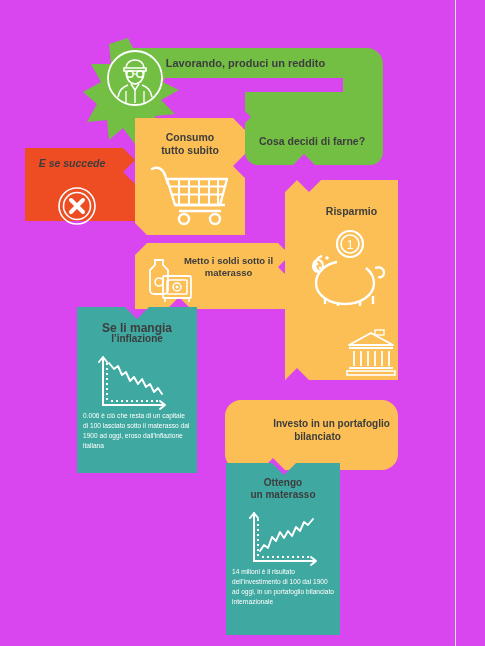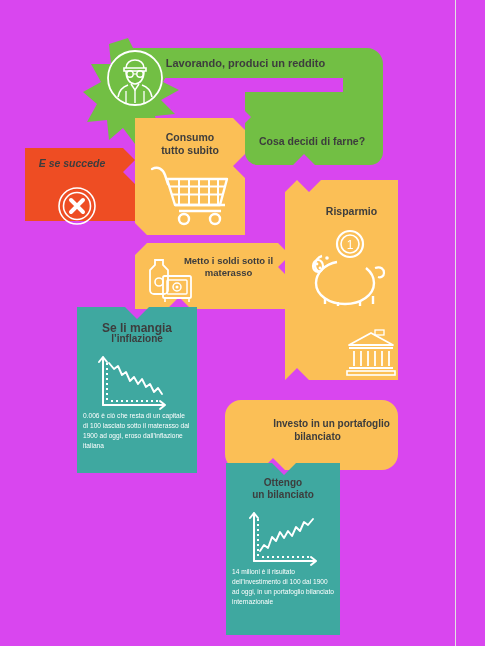--- a/index.html
+++ b/index.html
@@ -207,21 +207,21 @@
       <line x1="4" y1="38" x2="48" y2="38" stroke="#ffffff" stroke-width="1.8"></line>
       <rect x="2" y="41" width="48" height="4" fill="none" stroke="#ffffff" stroke-width="1.6"></rect>
     </svg>
   </div>
 
   <div class="node" style="left:226px; top:463px; width:114px; height:172px;">
     <svg width="114" height="172" viewBox="0 0 114 172">
       <path fill="#3FA8A0" d="M0,0 H46 L58,12 L70,0 H114 V172 H0 Z"></path>
     </svg>
     <div class="node-label" style="left:0; top:14px; font-size:10px;">Ottengo</div>
-    <div class="node-label" style="left:0; top:26px; font-size:10px;">un bilanciato</div>
+    <div class="node-label" style="left:0; top:26px; font-size:10px;">un materasso</div>
     <div style="position:absolute; left:18px; top:44px;">
       <svg width="80" height="58" viewBox="0 0 80 58">
         <path d="M10,54 h62 l-5,-4 m5,4 l-5,4" fill="none" stroke="#ffffff" stroke-width="2" stroke-linecap="round" stroke-linejoin="round"></path>
         <path d="M10,54 V6 l-4,5 m4,-5 l4,5" fill="none" stroke="#ffffff" stroke-width="2" stroke-linecap="round" stroke-linejoin="round"></path>
         <line x1="14" y1="12" x2="14" y2="50" stroke="#ffffff" stroke-width="2" stroke-dasharray="2 3"></line>
         <line x1="18" y1="50" x2="68" y2="50" stroke="#ffffff" stroke-width="2" stroke-dasharray="2 3"></line>
         <polyline points="16,44 20,38 24,41 28,30 32,34 36,25 40,31 44,24 48,29 52,20 56,24 60,15 64,18 69,12" fill="none" stroke="#ffffff" stroke-width="1.9" stroke-linejoin="round" stroke-linecap="round"></polyline>
       </svg>
     </div>
     <div class="caption" style="left:6px; top:104px; width:104px;">14 milioni è il risultato dell’investimento di 100 dal 1900 ad oggi, in un portafoglio bilanciato internazionale</div>

